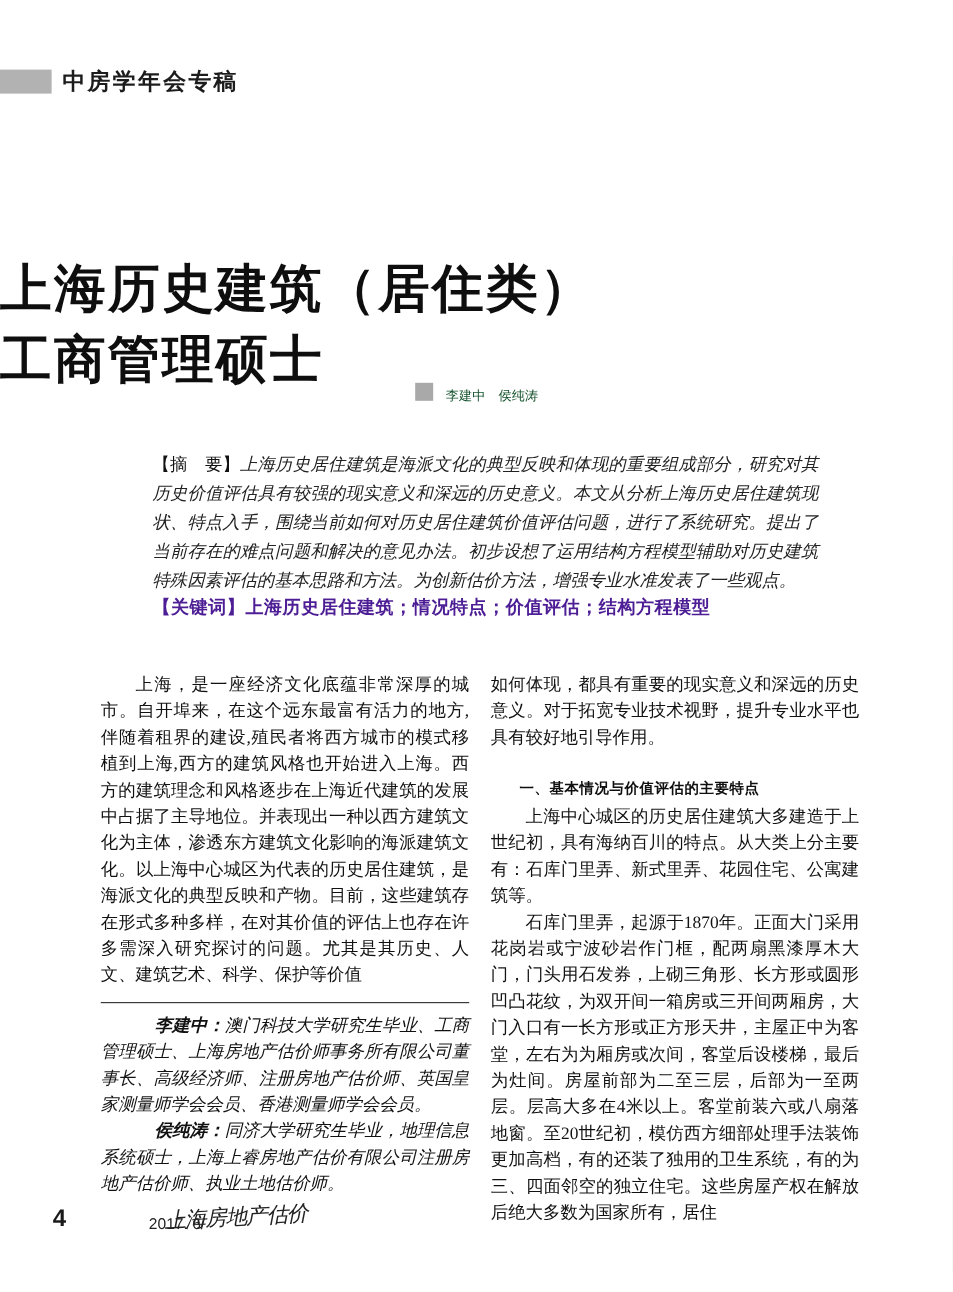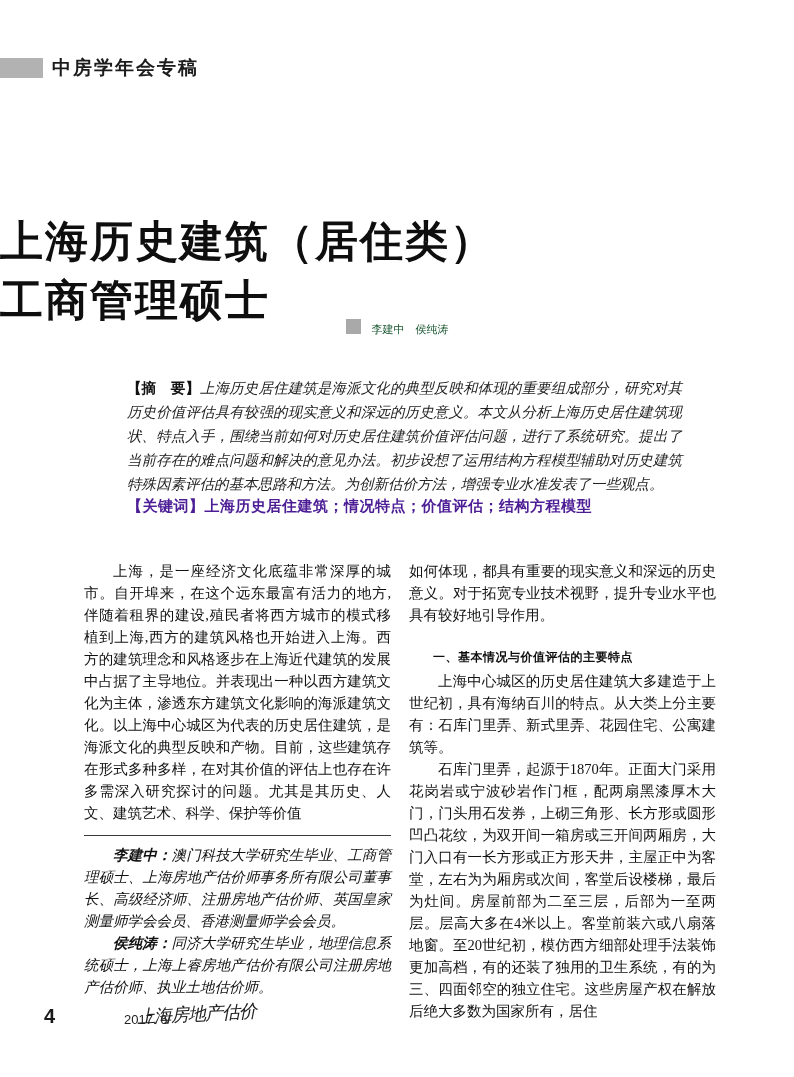--- a/index.html
+++ b/index.html
@@ -34,40 +34,40 @@
   }
   .author-sq{display:inline-block;width:15px;height:15px;background:#a9a9a9;
     margin-right:11px;vertical-align:-1px;}
   
   .abstract{
     position:absolute;top:376px;left:127px;width:555px;
     font-size:14.5px;line-height:24px;text-align:justify;color:#222;
   }
   .abs-label{
     font-family:"Liberation Sans","DejaVu Sans",sans-serif;
-    font-weight:bold;font-style:normal;color:#111;
+    font-weight:normal;font-style:normal;color:#111;
   }
   .kai{font-style:italic;}
   
   .keywords{
     position:absolute;top:497px;left:127px;width:580px;
     font-family:"Liberation Sans","DejaVu Sans",sans-serif;
     font-weight:bold;font-size:15px;color:#4c1d95;letter-spacing:0.5px;
   }
   
   .columns{
     position:absolute;top:560px;left:84px;width:632px;
     display:flex;gap:18px;
   }
   .col{width:307px;font-size:14.5px;line-height:22px;text-align:justify;color:#111;}
   .col p{margin:0;}
   .indent{text-indent:2em;}
   .bio-divider{border:none;border-top:1px solid #3a3a3a;margin:11px 0 8px 0;}
   .bio{font-style:italic;text-indent:2em;line-height:22px;}
-  .bio b{font-style:italic;}
+  .bio b{font-style:italic;margin-left:16px;}
   .section-heading{
     font-family:"Liberation Sans","DejaVu Sans",sans-serif;
     font-size:12px;font-weight:bold;line-height:22px;
     margin:20px 0 2px 0;text-indent:2em;letter-spacing:0.5px;color:#0f0f0f;
   }
   
   .pagenum{
     position:absolute;top:1005px;left:44px;
     font-family:"Liberation Sans","DejaVu Sans",sans-serif;
     font-size:20px;font-weight:600;color:#1a1a1a;

